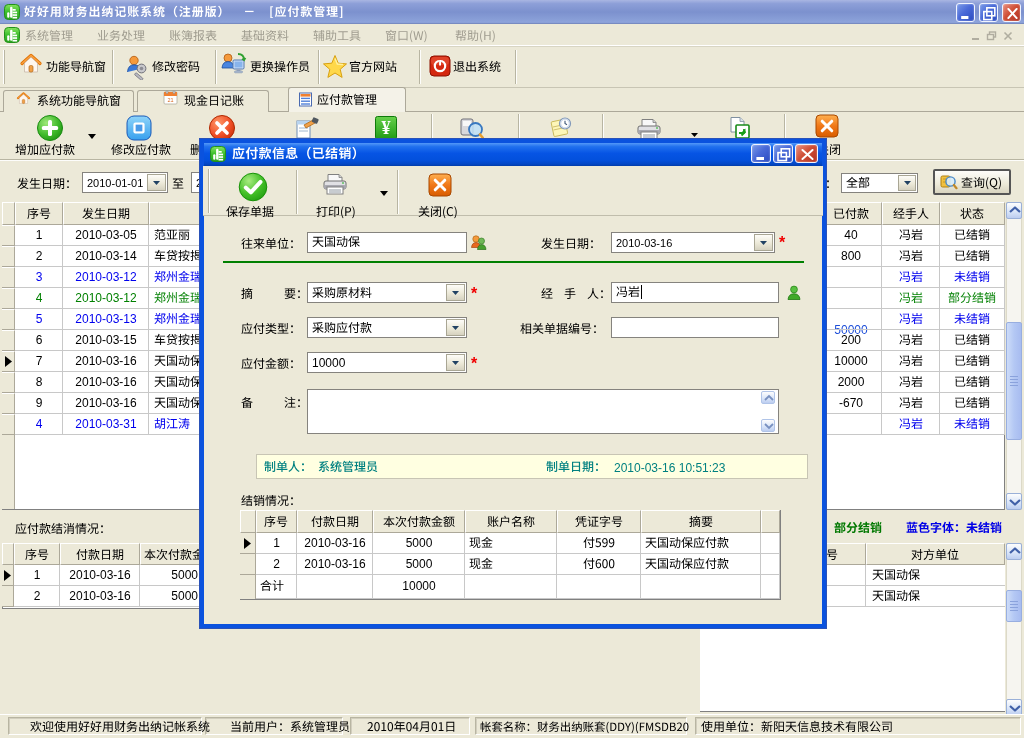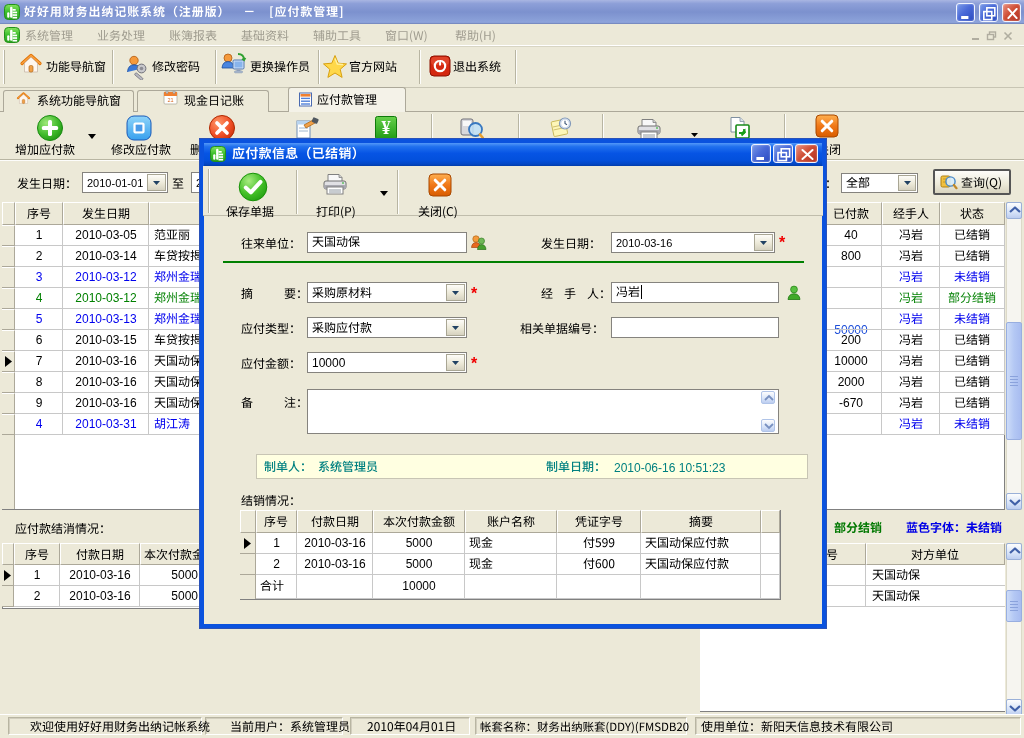--- a/index.html
+++ b/index.html
@@ -1472,21 +1472,21 @@
       </svg></div>
 <div style="left:546px;top:460px;color:#008080;"><svg width="60" height="14" viewBox="0 0 60 14">
         <g fill="currentColor" transform="translate(0,11) scale(0.0120)">
           <use href="#g55236" x="0"></use>
           <use href="#g55355" x="1000"></use>
           <use href="#g565e5" x="2000"></use>
           <use href="#g5671f" x="3000"></use>
           <use href="#g5ff1a" x="4000"></use>
         </g>
       </svg></div>
-<div style="left:614px;top:461px;color:#008080;"><span class="num">2010-06-16 10:51:23</span></div>
+<div style="left:614px;top:461px;color:#008080;"><span class="num">2010-03-16 10:51:23</span></div>
 <div style="left:241px;top:494px;"><svg width="60" height="14" viewBox="0 0 60 14">
         <g fill="currentColor" transform="translate(0,11) scale(0.0120)">
           <use href="#g47ed3" x="0"></use>
           <use href="#g49500" x="1000"></use>
           <use href="#g460c5" x="2000"></use>
           <use href="#g451b5" x="3000"></use>
           <use href="#g4ff1a" x="4000"></use>
         </g>
       </svg></div>
 <div style="left:240px;top:510px;width:541px;height:90px;background:#fff;border:1px solid #808080;"></div>

